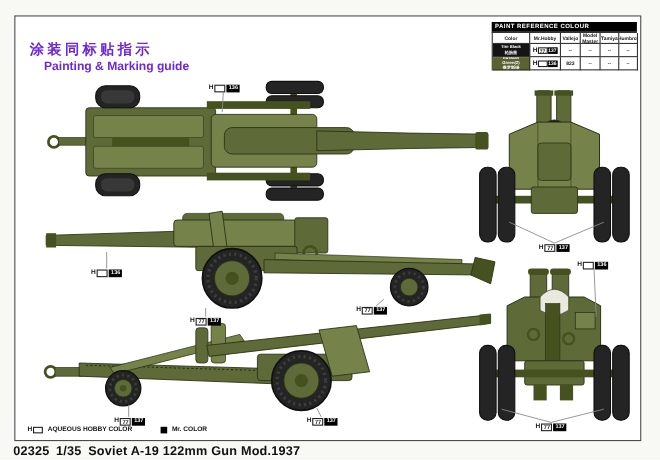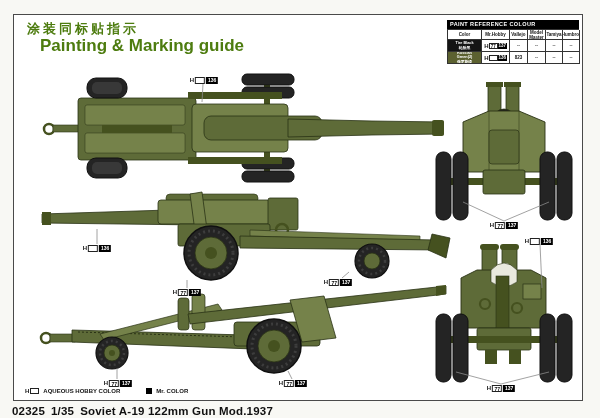--- a/index.html
+++ b/index.html
@@ -15,23 +15,23 @@
   html,body{background:#fff;}
   .page{
     position:relative;width:600px;height:418px;background:var(--page-bg);
     font-family:"Liberation Sans",sans-serif;overflow:hidden;
   }
   .frame{
     position:absolute;left:13px;top:14px;width:570px;height:387px;
     border:1px solid #4a4a4a;background:#fff;
   }
   
-  .title-block{position:absolute;left:27px;top:20px;color:#4d7c0f;}
+  .title-block{position:absolute;left:27px;top:36px;color:#6d28d9;}
   .title-cn{font-size:13px;font-weight:bold;letter-spacing:3px;line-height:17px;}
-  .title-en{font-size:17px;font-weight:bold;line-height:17px;padding-left:13px;}
+  .title-en{font-size:11px;font-weight:bold;line-height:17px;padding-left:13px;}
   
   .paint-table{position:absolute;left:447px;top:20px;width:132px;font-weight:bold;color:#111;}
   .pt-title{
     background:#000;color:#fff;font-size:5.5px;letter-spacing:.4px;
     height:9px;line-height:9px;padding-left:3px;
   }
   .pt-grid{display:grid;grid-template-columns:34px 28px 18px 18px 17px 17px;
     border-left:.5px solid #333;border-top:.5px solid #333;background:#fff;}
   .pt-cell{
     border-right:.5px solid #333;border-bottom:.5px solid #333;

